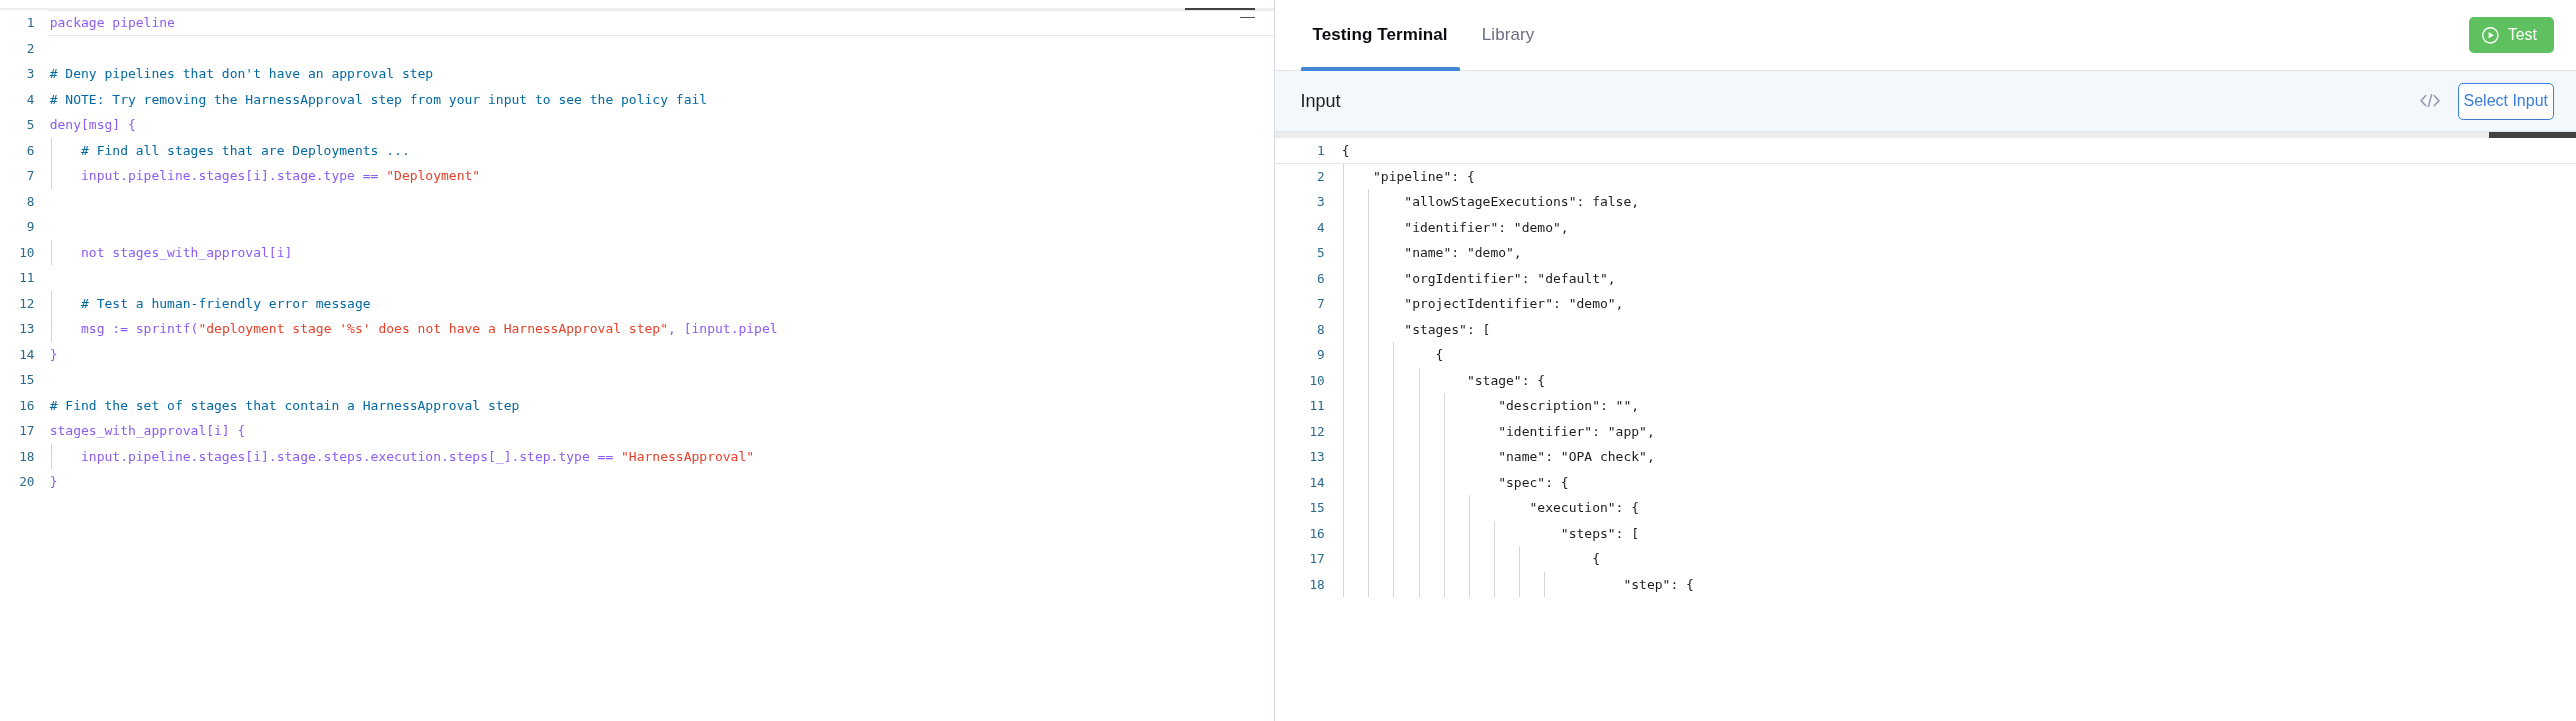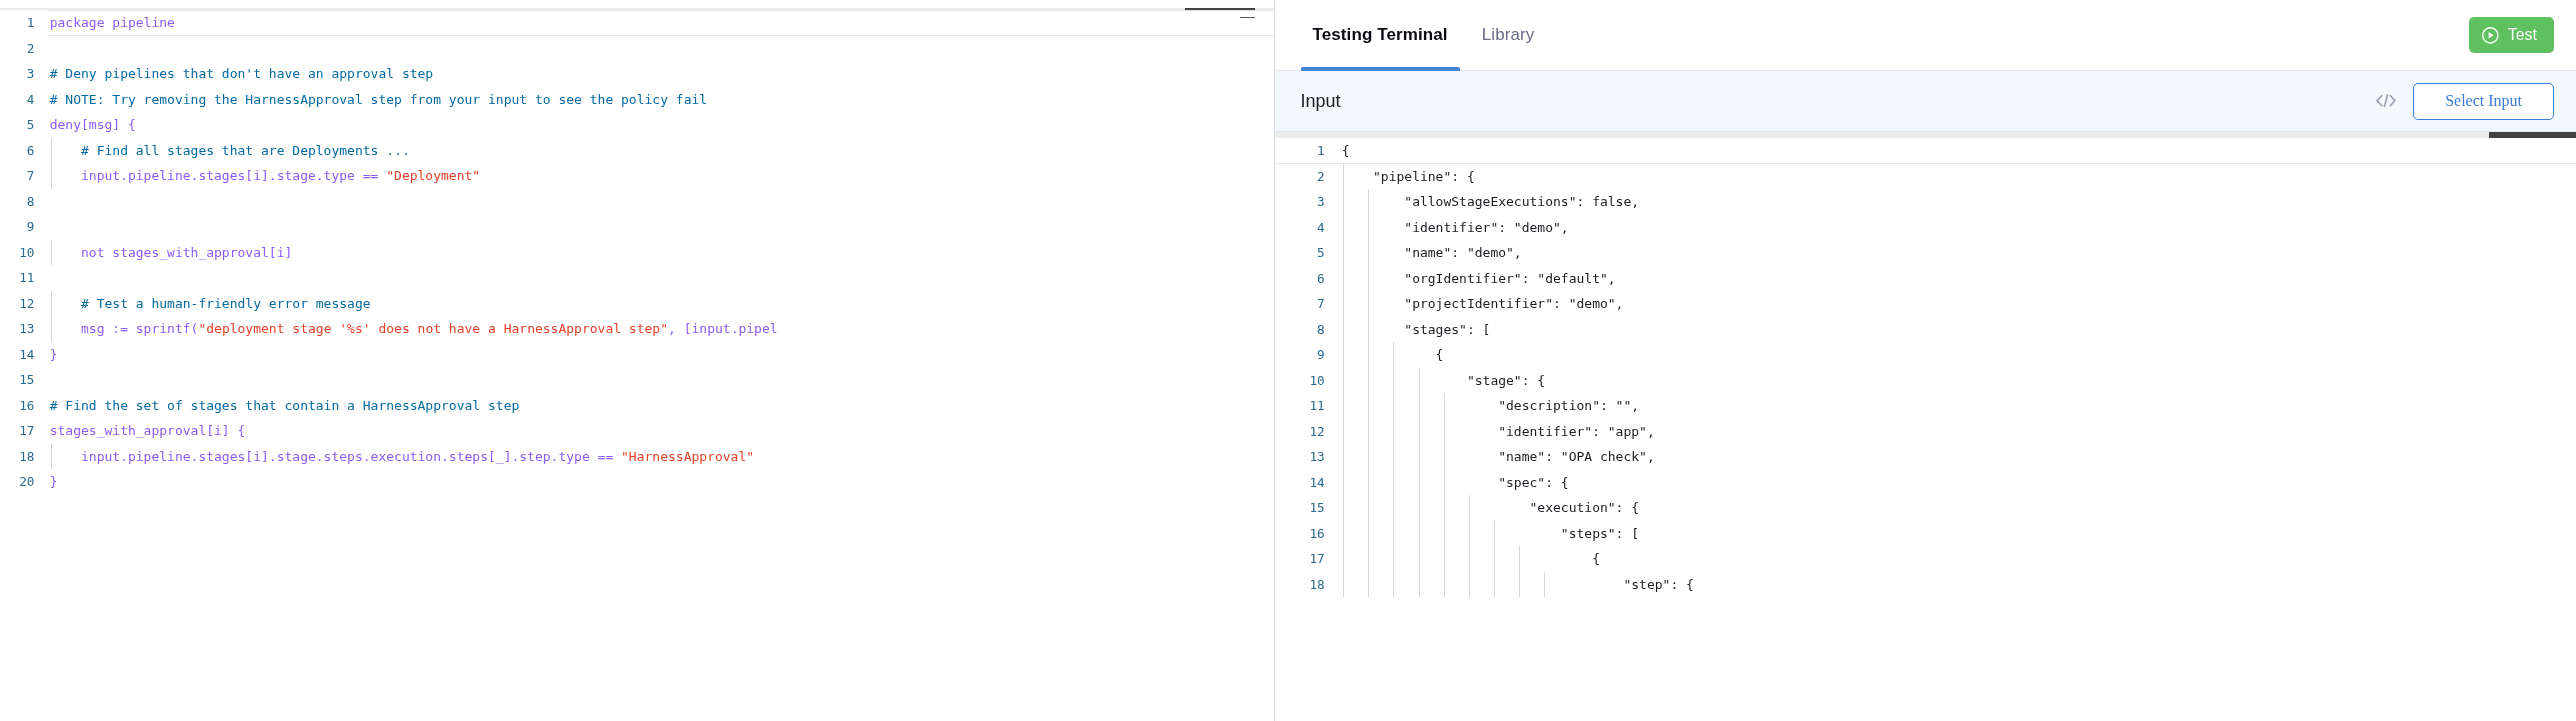--- a/index.html
+++ b/index.html
@@ -199,27 +199,27 @@
     justify-content: center;
     color: #9a9db1;
     font-size: 18px;
     font-family: "DejaVu Sans Mono", "Liberation Mono", monospace;
     margin-right: 10.2px;
     cursor: pointer;
     user-select: none;
   }
   .select-input-btn {
     height: 37px;
-    padding: 0 31px;
+    padding: 0 5px;
     background: #ffffff;
     border: 1.7px solid #3b7dd8;
     border-radius: 5.1px;
     color: #3b7dd8;
     font-size: 16px;
-    font-family: Liberation Serif, serif;
+    font-family: Liberation Sans, sans-serif;
     cursor: pointer;
     white-space: nowrap;
   }
 
   
   .json-wrap {
     position: relative;
     flex: 1 1 auto;
     background: #ffffff;
     overflow: hidden;

